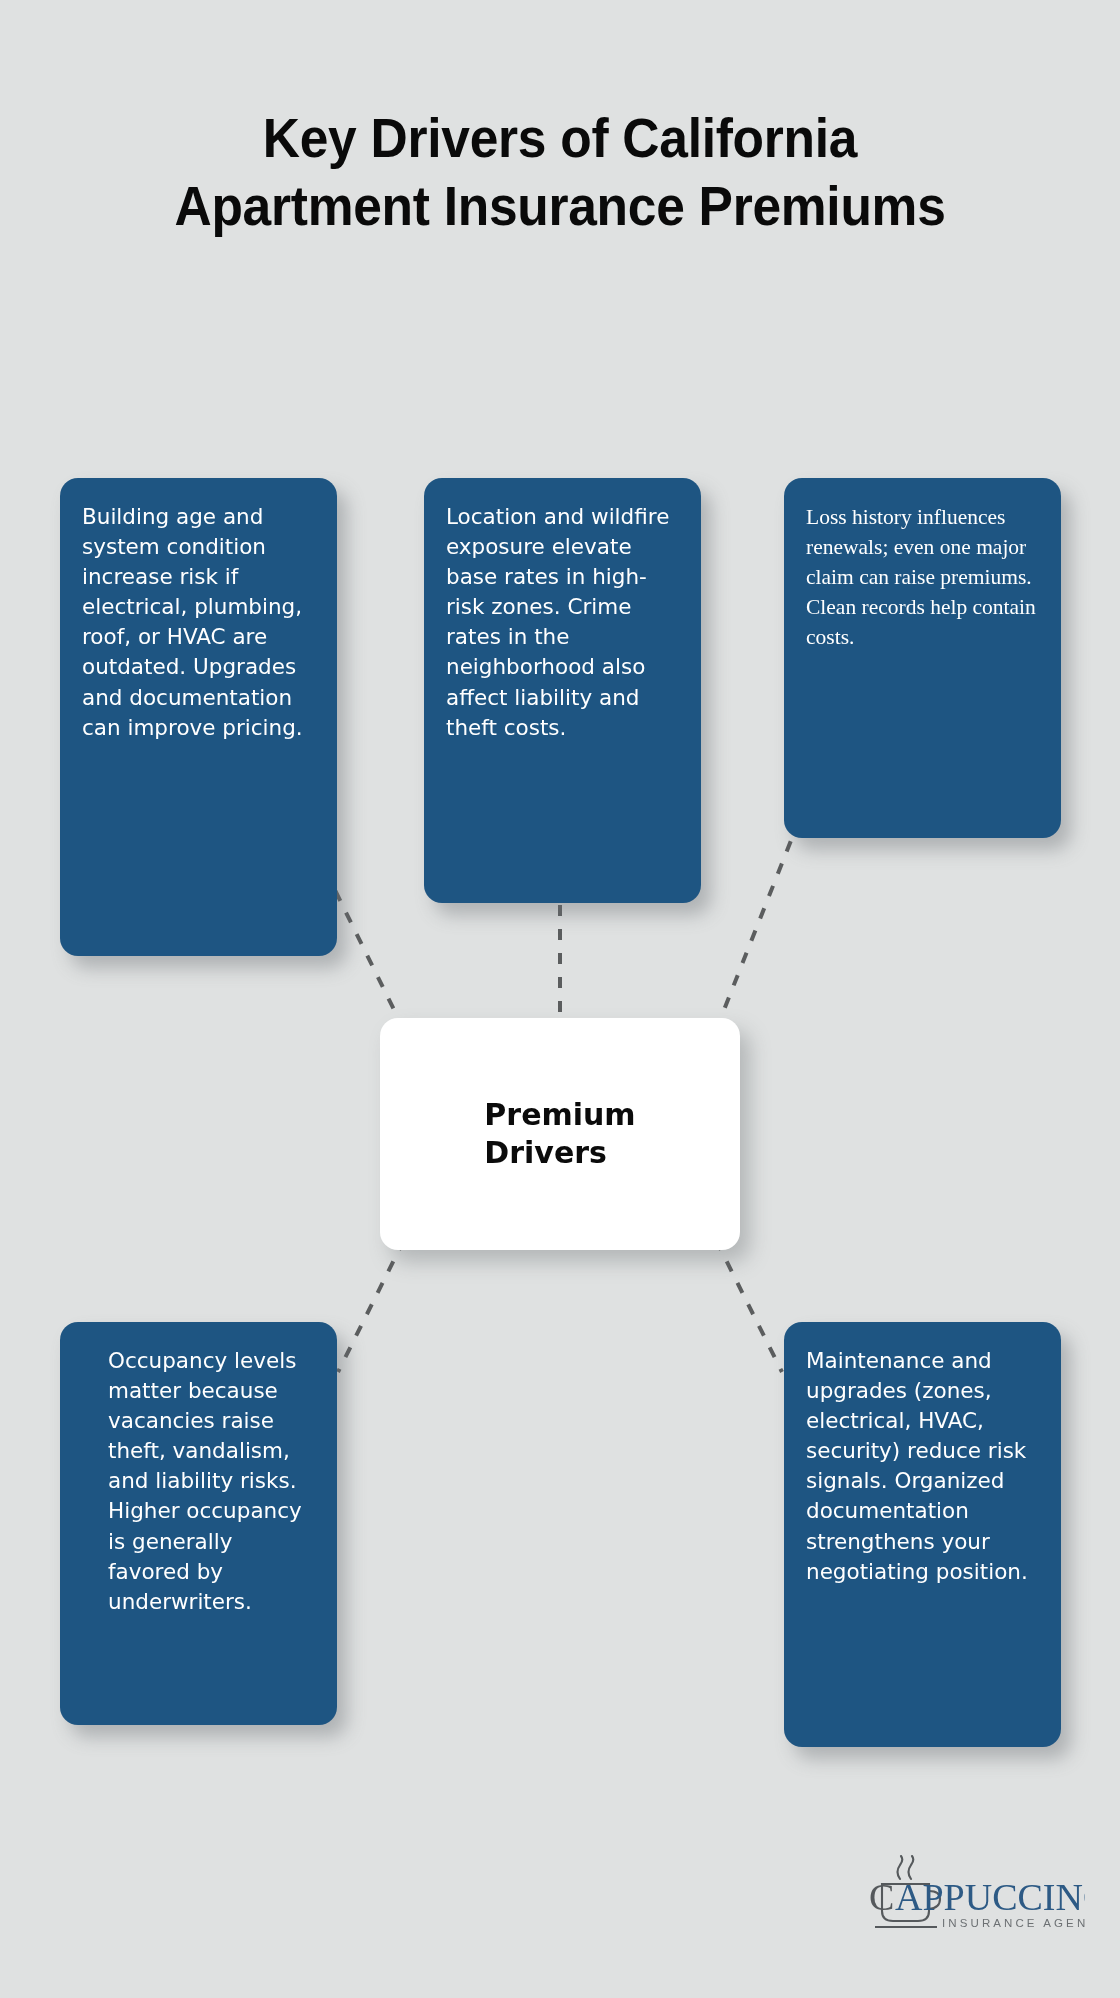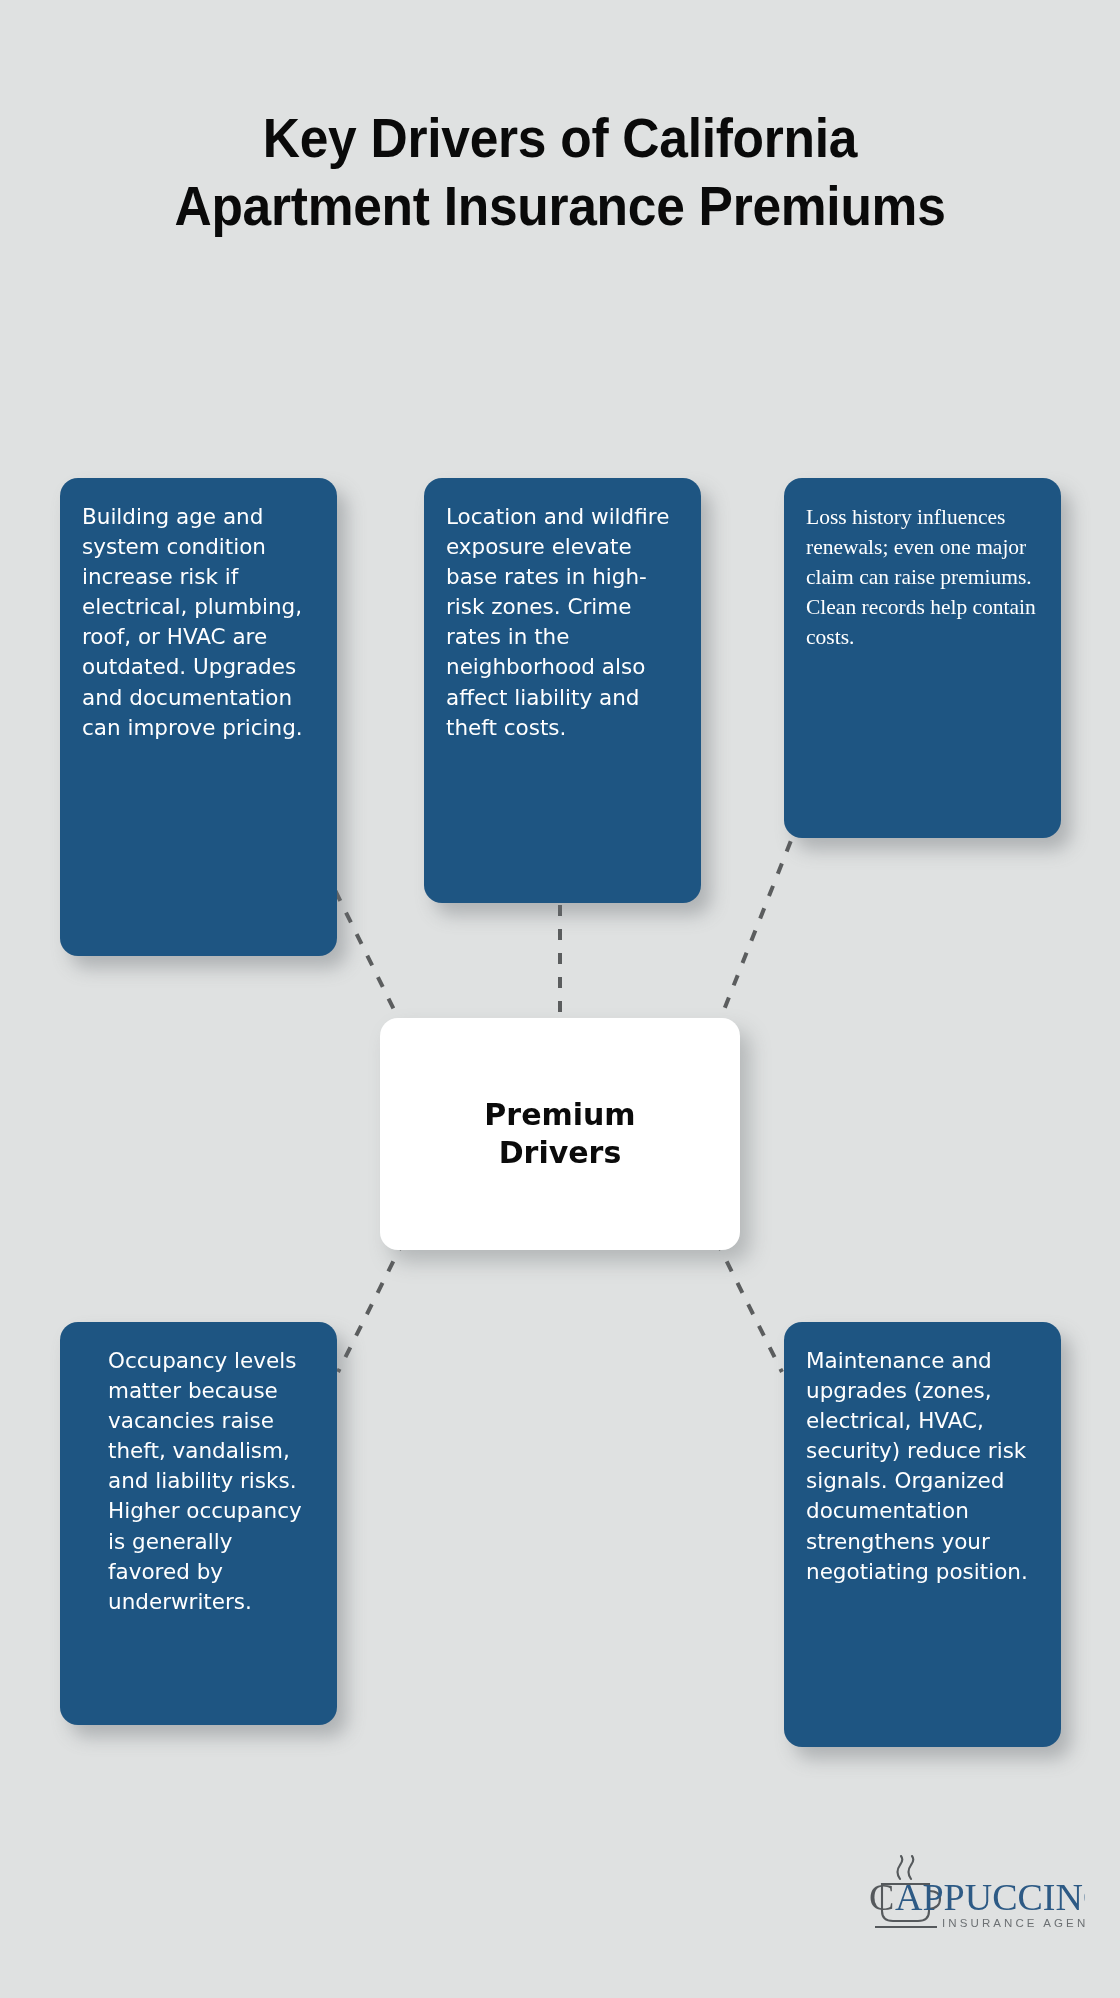--- a/index.html
+++ b/index.html
@@ -87,21 +87,21 @@
     display: flex;
     align-items: center;
     justify-content: center;
   }
   #center-node .center-label {
     font-family: "DejaVu Sans", sans-serif;
     font-weight: 700;
     font-size: 30px;
     line-height: 1.28;
     color: #0b0b0b;
-    text-align: center;
+    text-align: left;
     white-space: pre-line;
   }
 
   
   #logo {
     position: absolute;
     left: 855px;
     top: 1855px;
     width: 230px;
     height: 86px;

